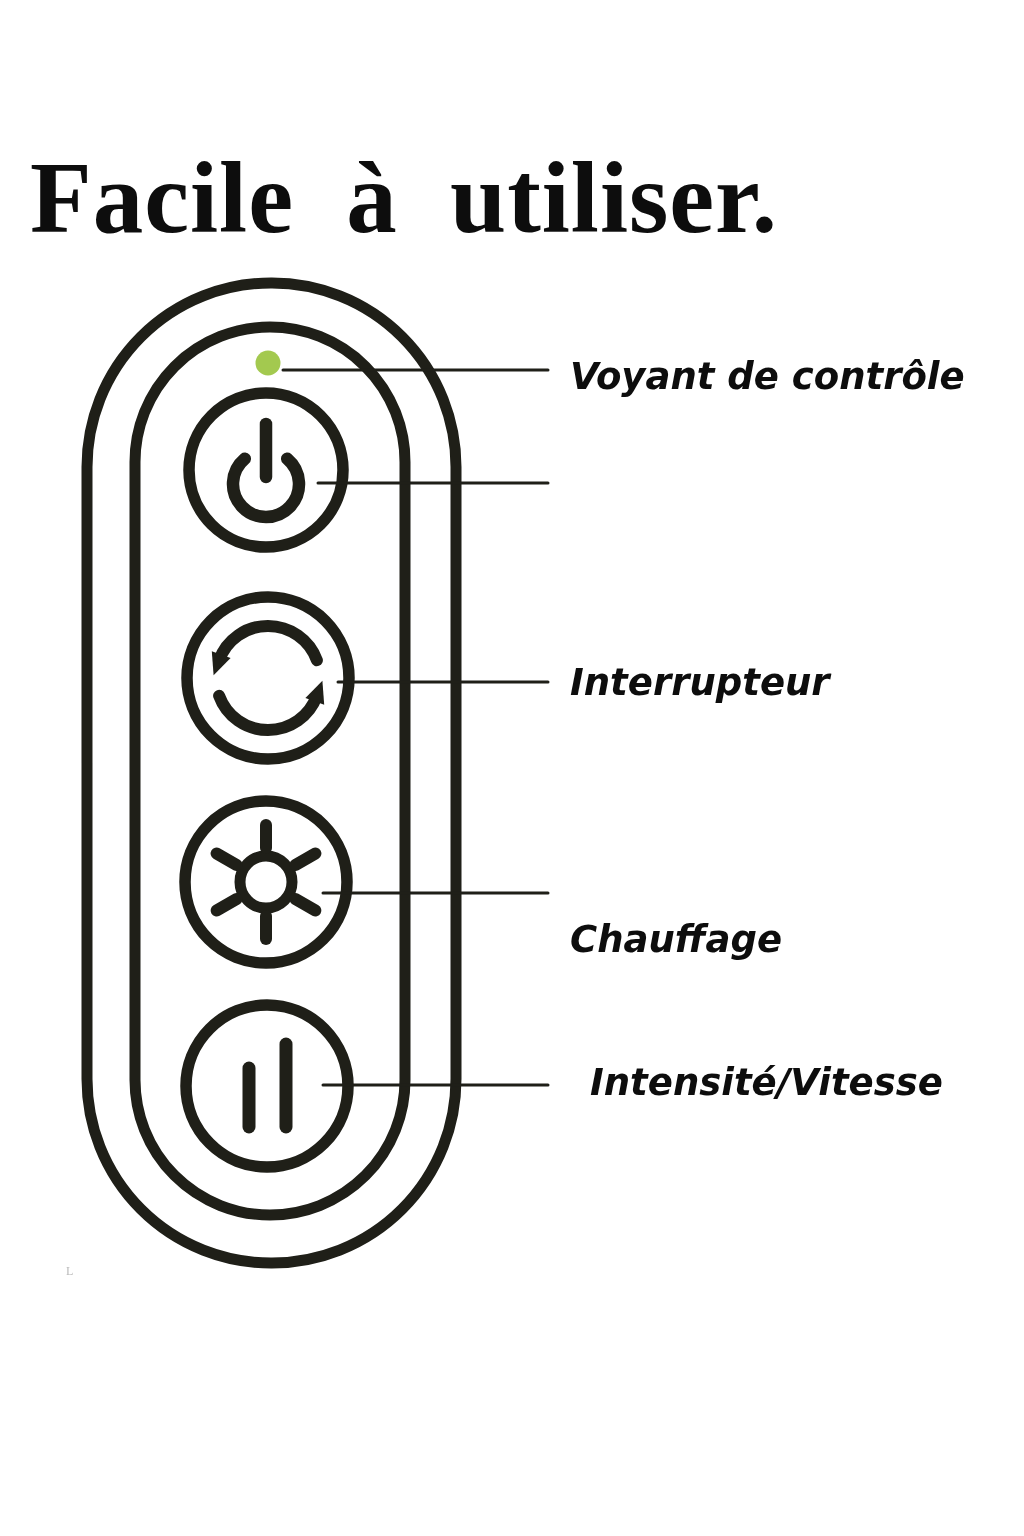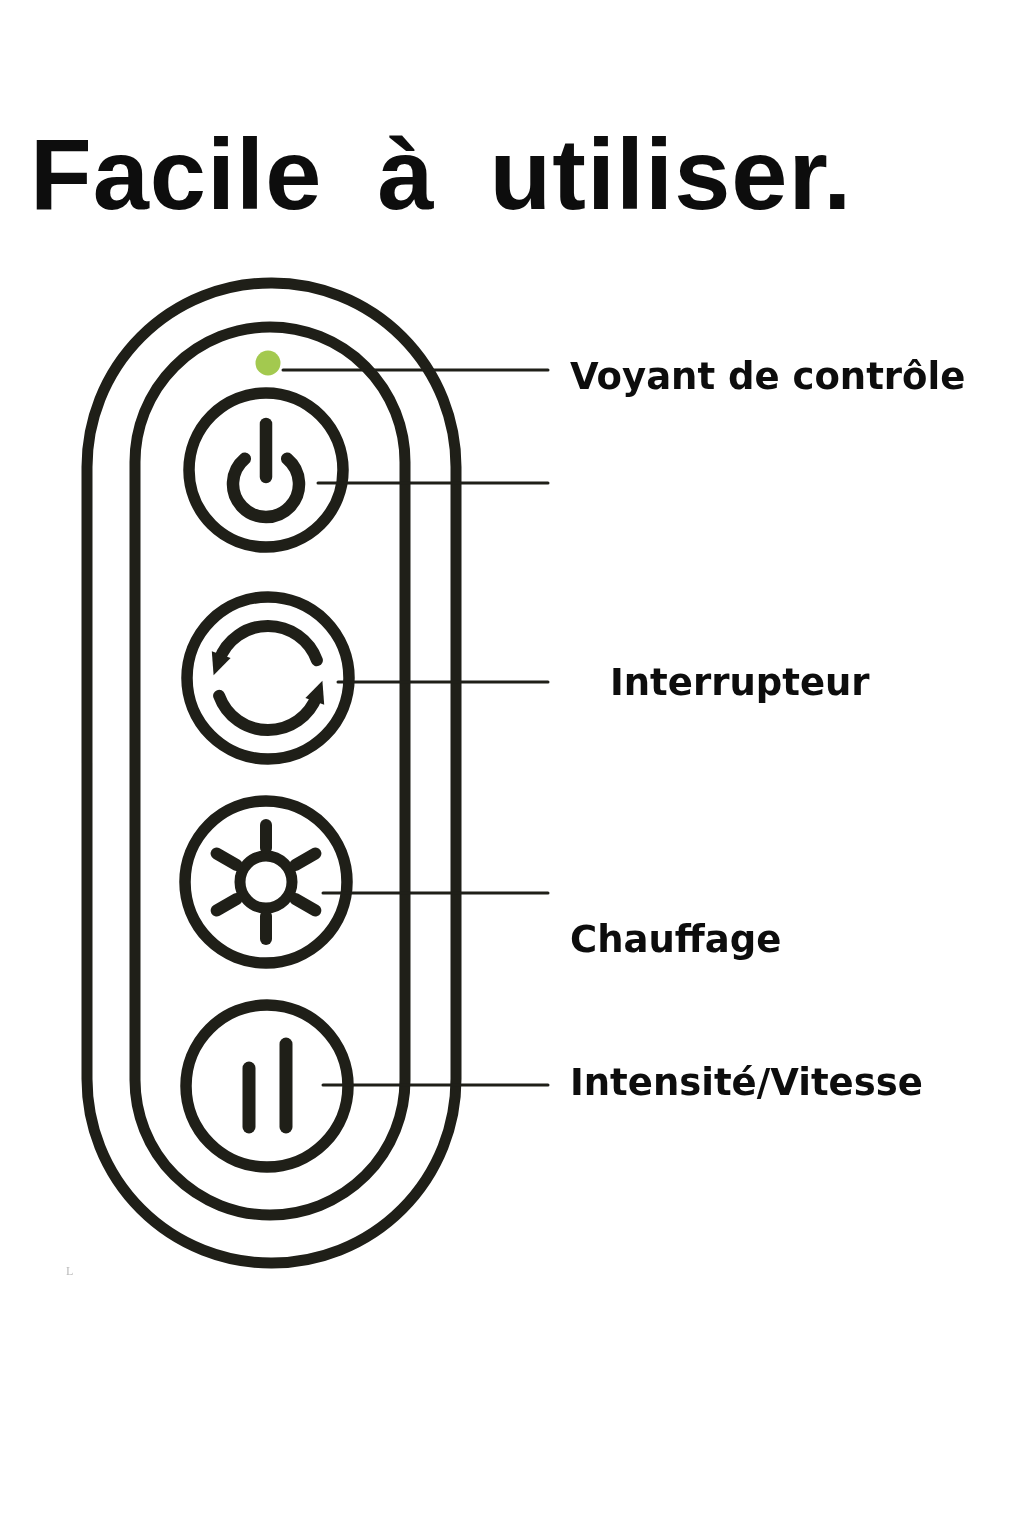--- a/index.html
+++ b/index.html
@@ -9,41 +9,41 @@
     --bg:#ffffff;
     --wm:#b9b9b9;
   }
   html,body{margin:0;padding:0;}
   body{
     width:1024px;height:1536px;position:relative;overflow:hidden;
     background:var(--bg);
     font-family:"Liberation Sans",sans-serif;
   }
   .title{
-    position:absolute;left:30px;top:49px;width:965px;
-    font-family:Liberation Sans, sans-serif;
+    position:absolute;left:30px;top:72px;width:965px;
+    font-family:Liberation Serif, serif;
     font-weight:700;
     font-size:101px;
     letter-spacing:1px;
     word-spacing:26px;
     color:var(--text);
     white-space:nowrap;
   }
   .diagram-svg{position:absolute;left:0;top:0;color:var(--ink);}
   .led{fill:var(--green);}
   .callout-label{
     position:absolute;left:570px;
     font-family:"DejaVu Sans","Liberation Sans",sans-serif;
     font-weight:700;font-size:37px;line-height:44px;
-    color:var(--text);white-space:nowrap;
+    color:var(--text);white-space:nowrap;font-style:italic;
   }
   .label-indicator{top:355px;}
-  .label-interrupteur{top:661px;margin-left:40px;}
+  .label-interrupteur{top:661px;}
   .label-chauffage{top:918px;}
-  .label-intensite{top:1061px;}
+  .label-intensite{top:1061px;margin-left:20px;}
   .watermark{
     position:absolute;left:66px;top:1264px;
     font-size:12px;color:var(--wm);
     font-family:"Liberation Serif",serif;
   }
 </style>
 </head>
 <body>
 
 <h1 class="title">Facile à utiliser.</h1>

